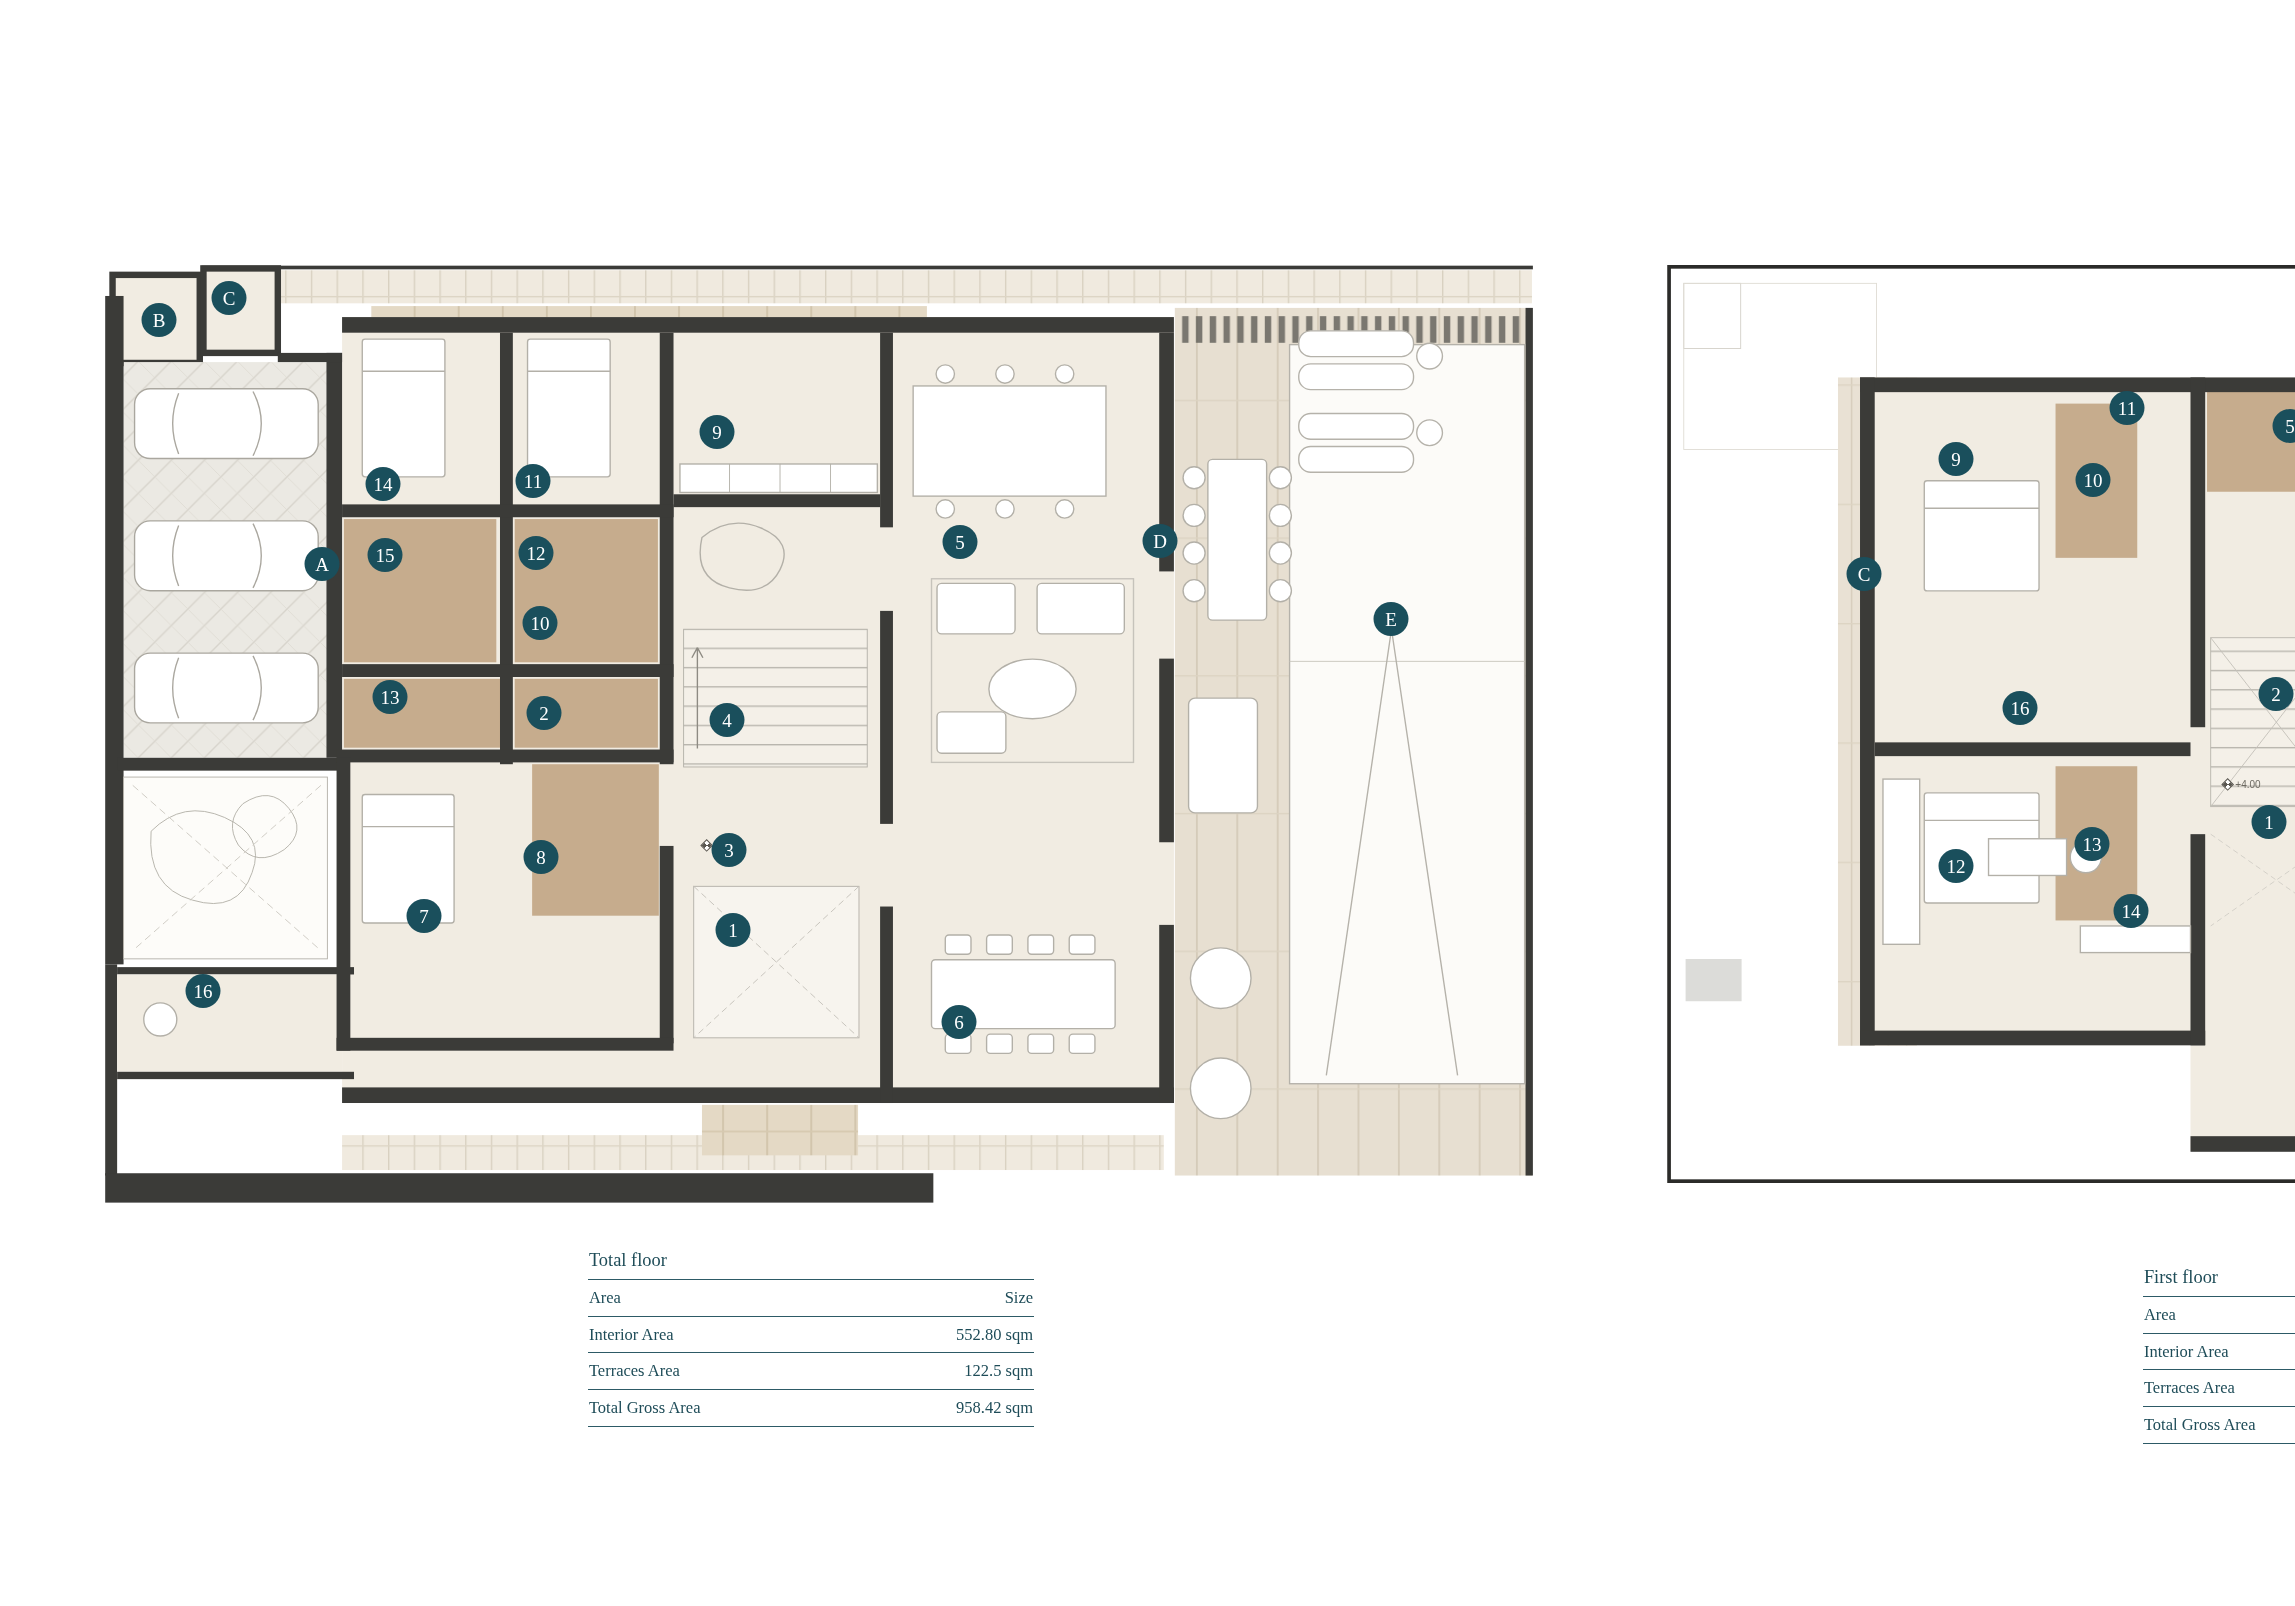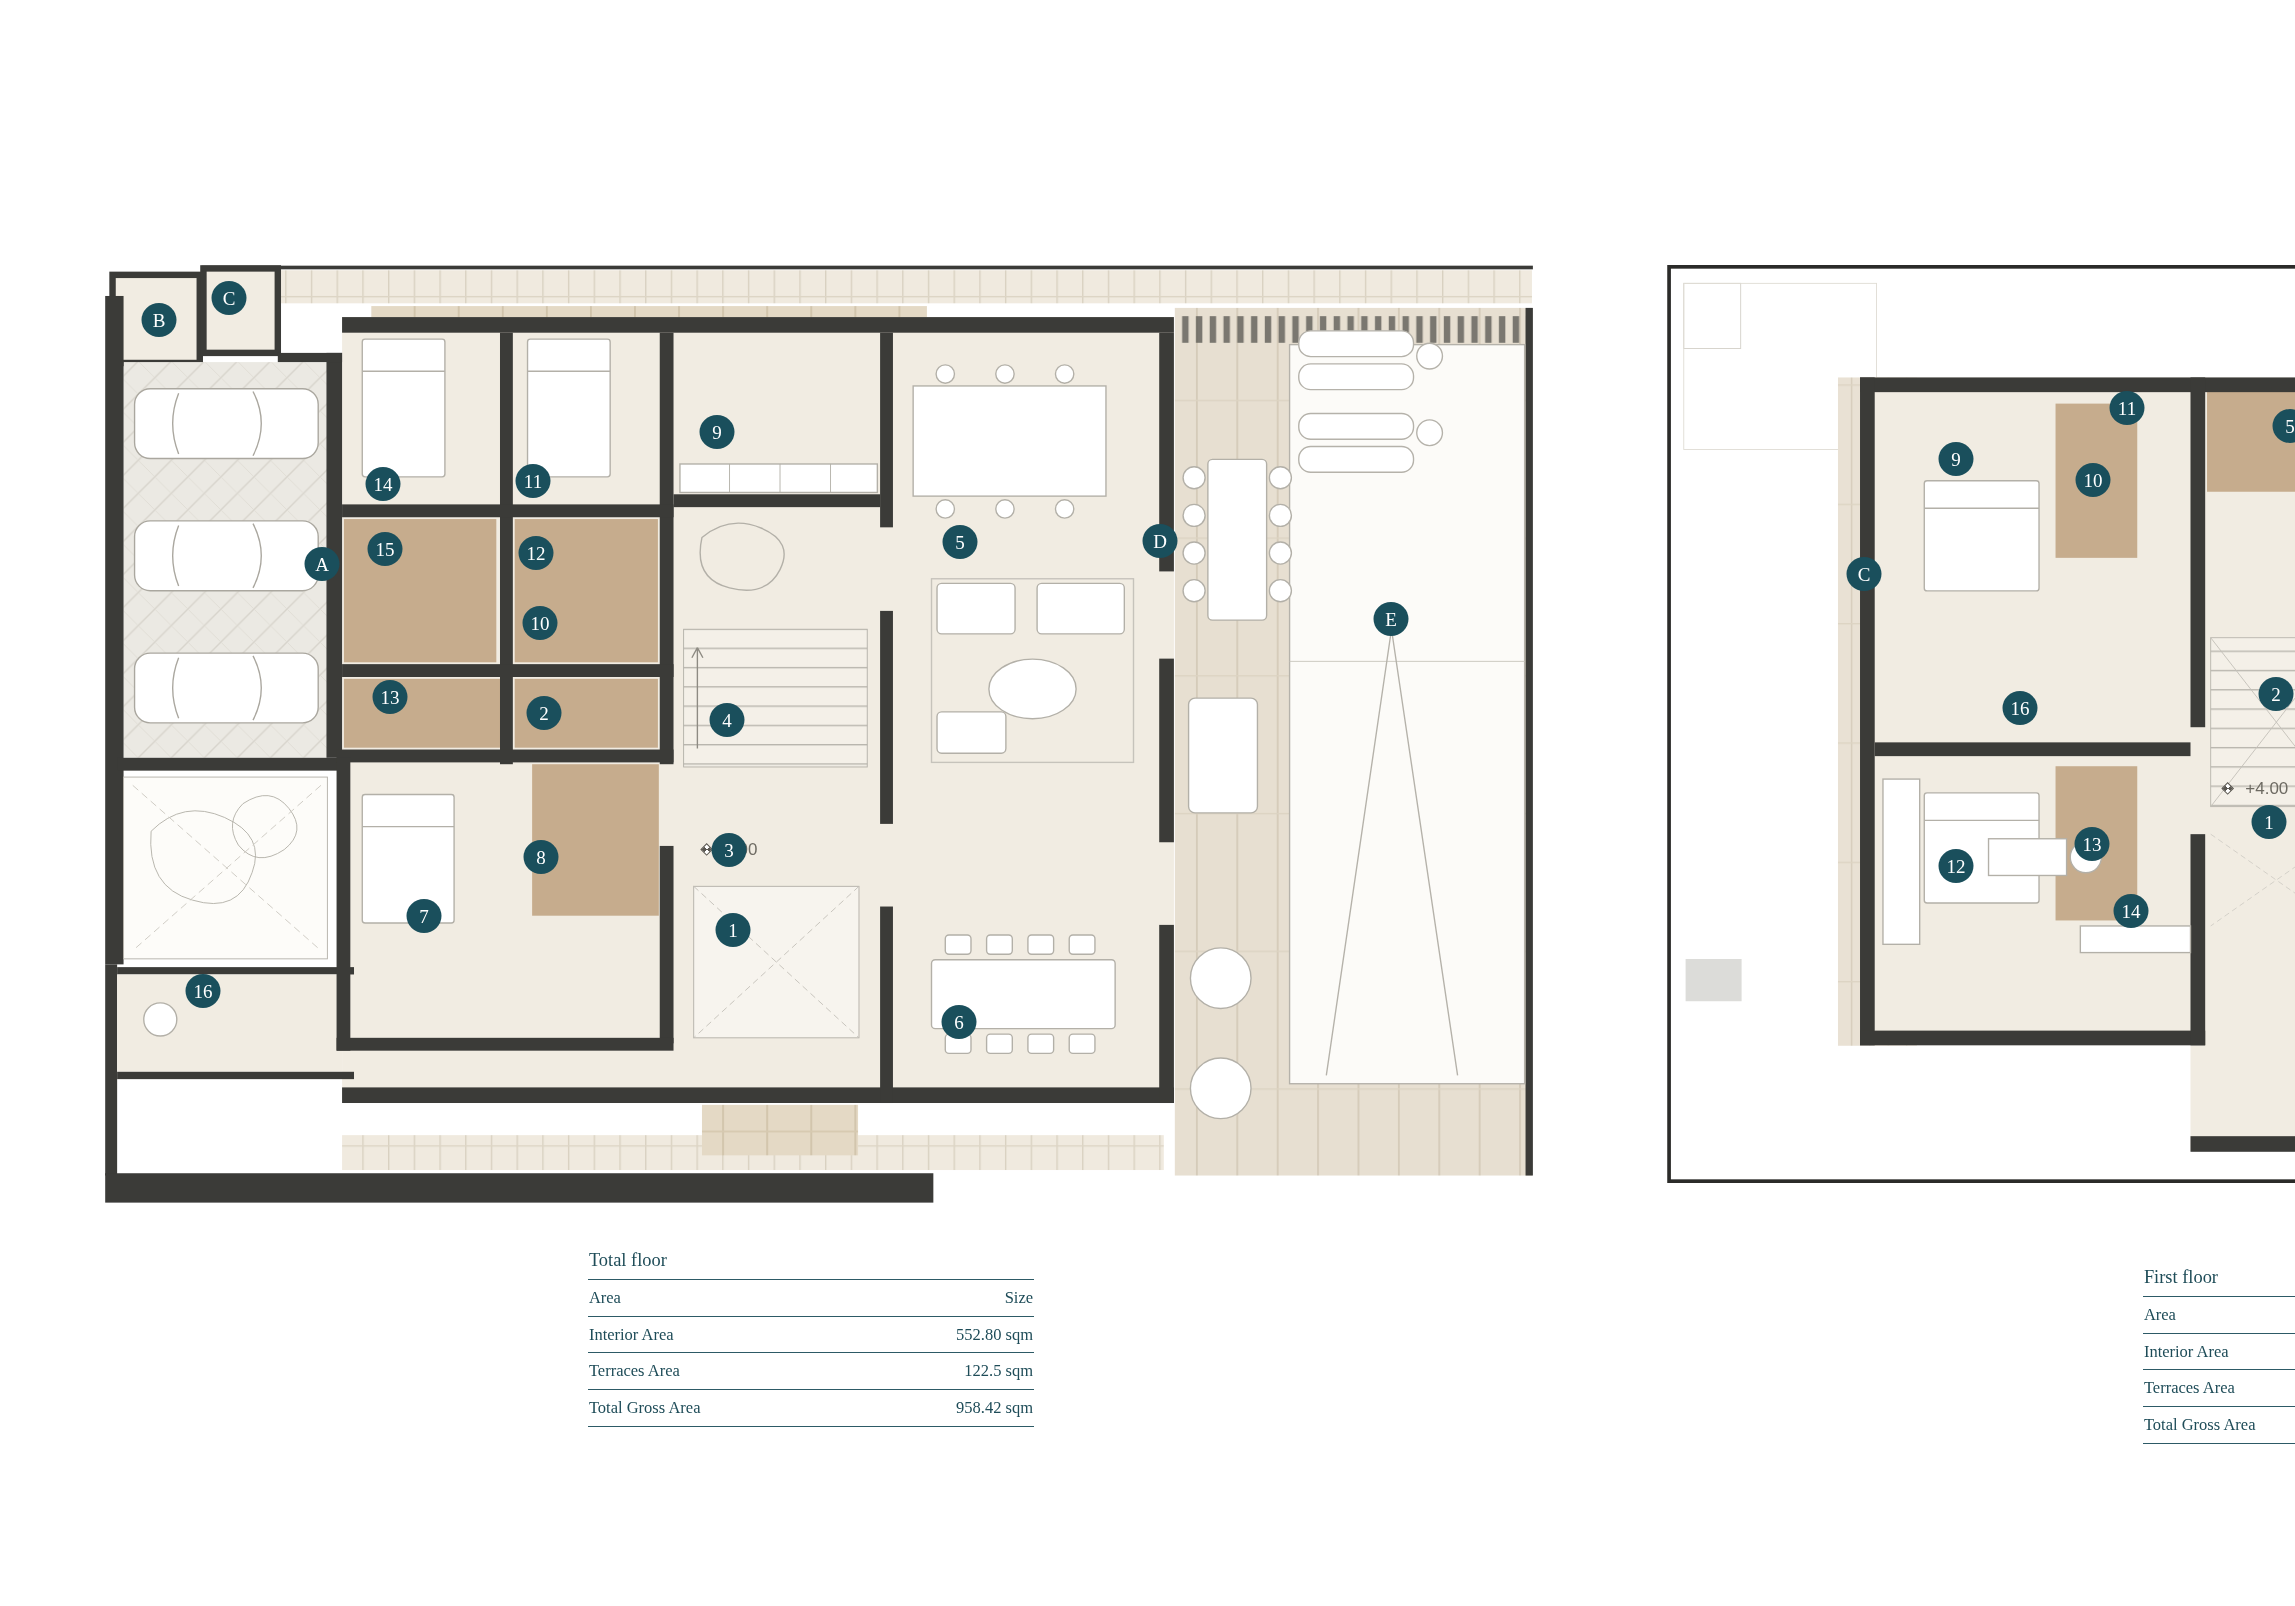--- a/index.html
+++ b/index.html
@@ -16,22 +16,22 @@
   #plan-ground{left:105px;top:262px;width:1429px;height:942px;}
   #plan-first{left:1667px;top:265px;width:1394px;height:918px;}
   .plan-art{position:absolute;left:0;top:0;width:100%;height:100%;}
 
   .marker{position:absolute;min-width:35px;height:34px;padding:0 4.6px;box-sizing:border-box;
           background:#1a4f5c;color:#ffffff;border-radius:50%;
           display:flex;align-items:center;justify-content:center;
           font-size:19px;font-family:"Liberation Serif",serif;
           transform:translate(-50%,-50%);line-height:1;}
 
-  .level-label{position:absolute;font-size:17px;color:#6d6a62;
-               font-family:"Liberation Sans",sans-serif;display:flex;align-items:center;gap:13px;}
+  .level-label{position:absolute;font-size:10px;color:#6d6a62;
+               font-family:"Liberation Sans",sans-serif;display:flex;align-items:center;gap:3px;}
   .level-icon{width:7.3px;height:7.3px;display:inline-block;transform:rotate(45deg);
               background:conic-gradient(#5a5751 0 25%, #ffffff 0 50%, #5a5751 0 75%, #ffffff 0);
               border:0.9px solid #5a5751;}
 
   
   .area-table{position:absolute;width:446px;color:#1e4c58;}
   #table-ground{left:588px;top:1250px;}
   #table-first{left:2143px;top:1267px;}
   .t-title{font-size:18.4px;padding-bottom:8.3px;padding-left:0.9px;}
   .t-row{display:flex;justify-content:space-between;align-items:baseline;
@@ -243,21 +243,21 @@
       <span class="level-icon"></span>
       <span>0.00</span>
     </span>
 
     <div class="markers">
         <div class="marker" style="left: 54px; top: 58px;">B</div>
         <div class="marker" style="left: 124px; top: 36px;">C</div>
         <div class="marker" style="left: 278px; top: 222px;">14</div>
         <div class="marker" style="left: 428px; top: 219px;">11</div>
         <div class="marker" style="left: 217px; top: 302px;">A</div>
-        <div class="marker" style="left: 280px; top: 287px;">15</div>
+        <div class="marker" style="left: 280px; top: 293px;">15</div>
         <div class="marker" style="left: 431px; top: 291px;">12</div>
         <div class="marker" style="left: 435px; top: 361px;">10</div>
         <div class="marker" style="left: 285px; top: 435px;">13</div>
         <div class="marker" style="left: 439px; top: 451px;">2</div>
         <div class="marker" style="left: 612px; top: 170px;">9</div>
         <div class="marker" style="left: 855px; top: 280px;">5</div>
         <div class="marker" style="left: 1055px; top: 279px;">D</div>
         <div class="marker" style="left: 622px; top: 458px;">4</div>
         <div class="marker" style="left: 624px; top: 588px;">3</div>
         <div class="marker" style="left: 628px; top: 668px;">1</div>

